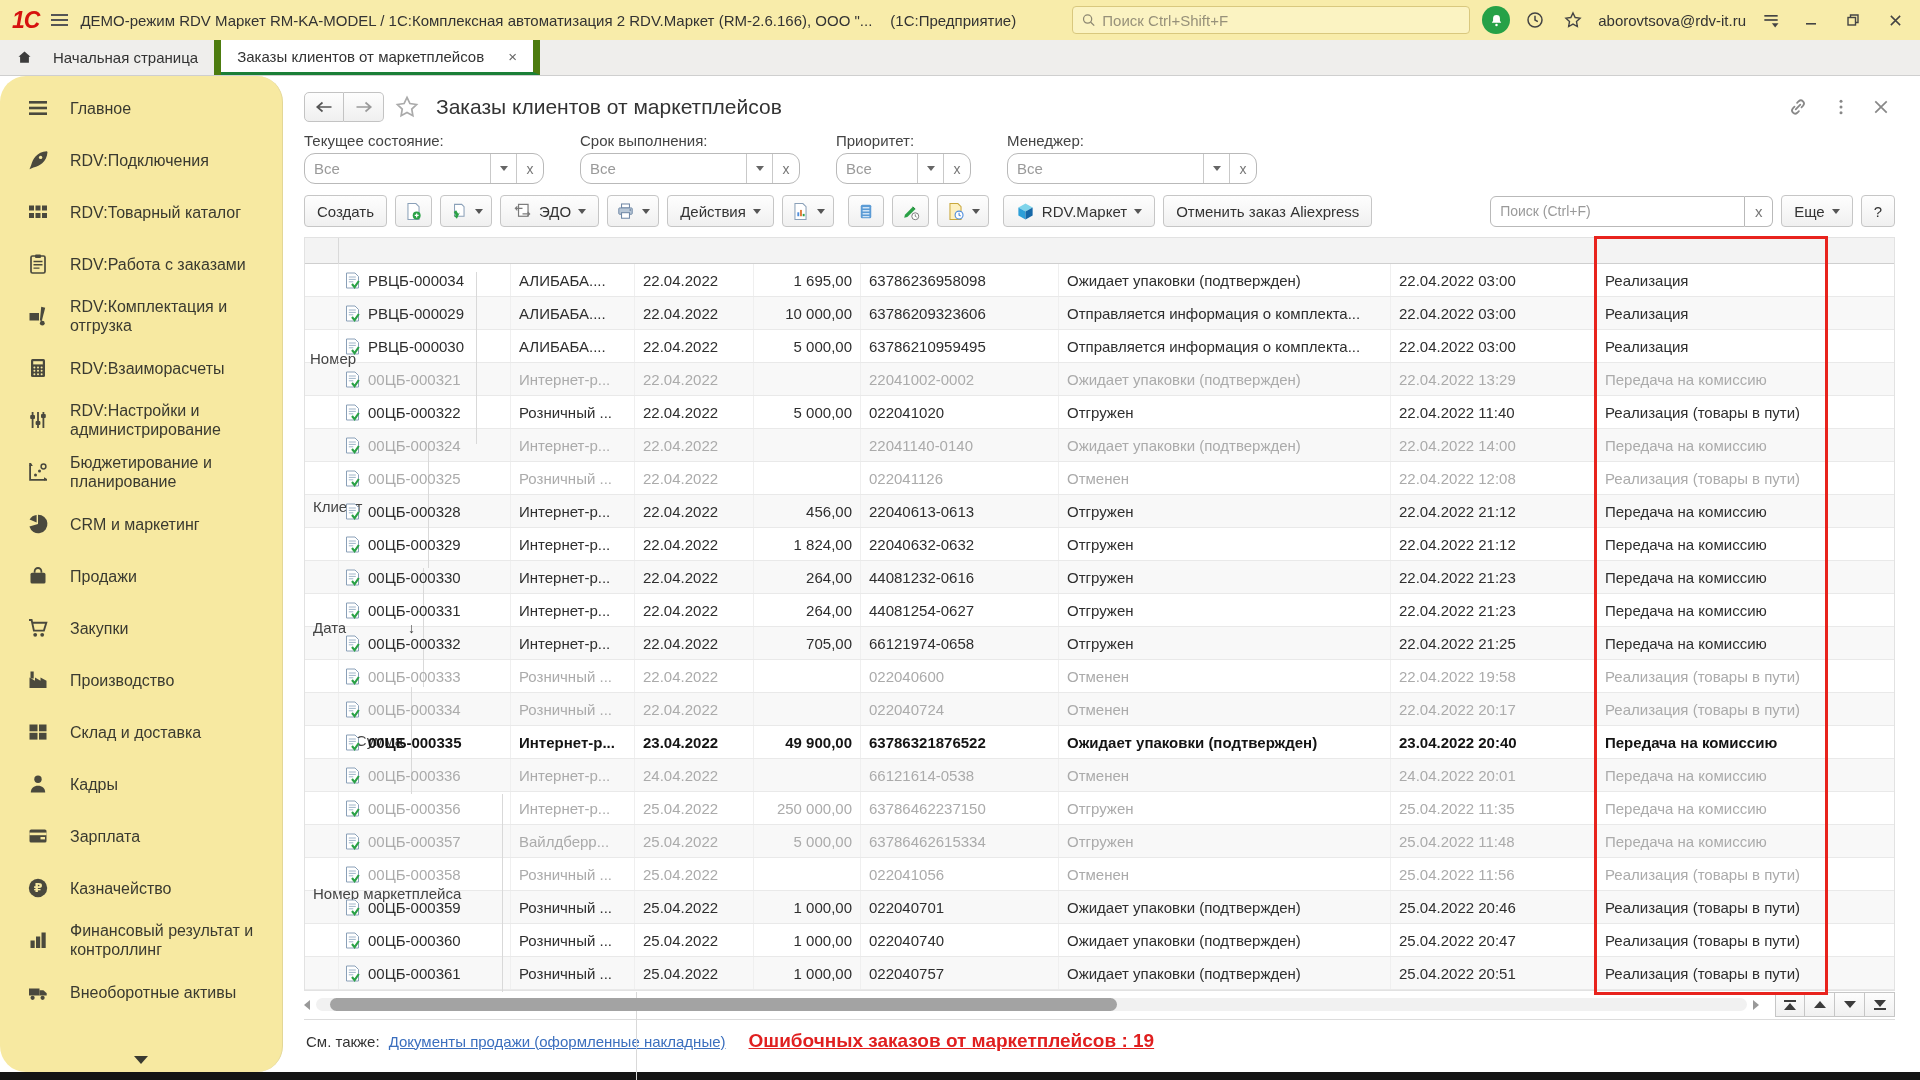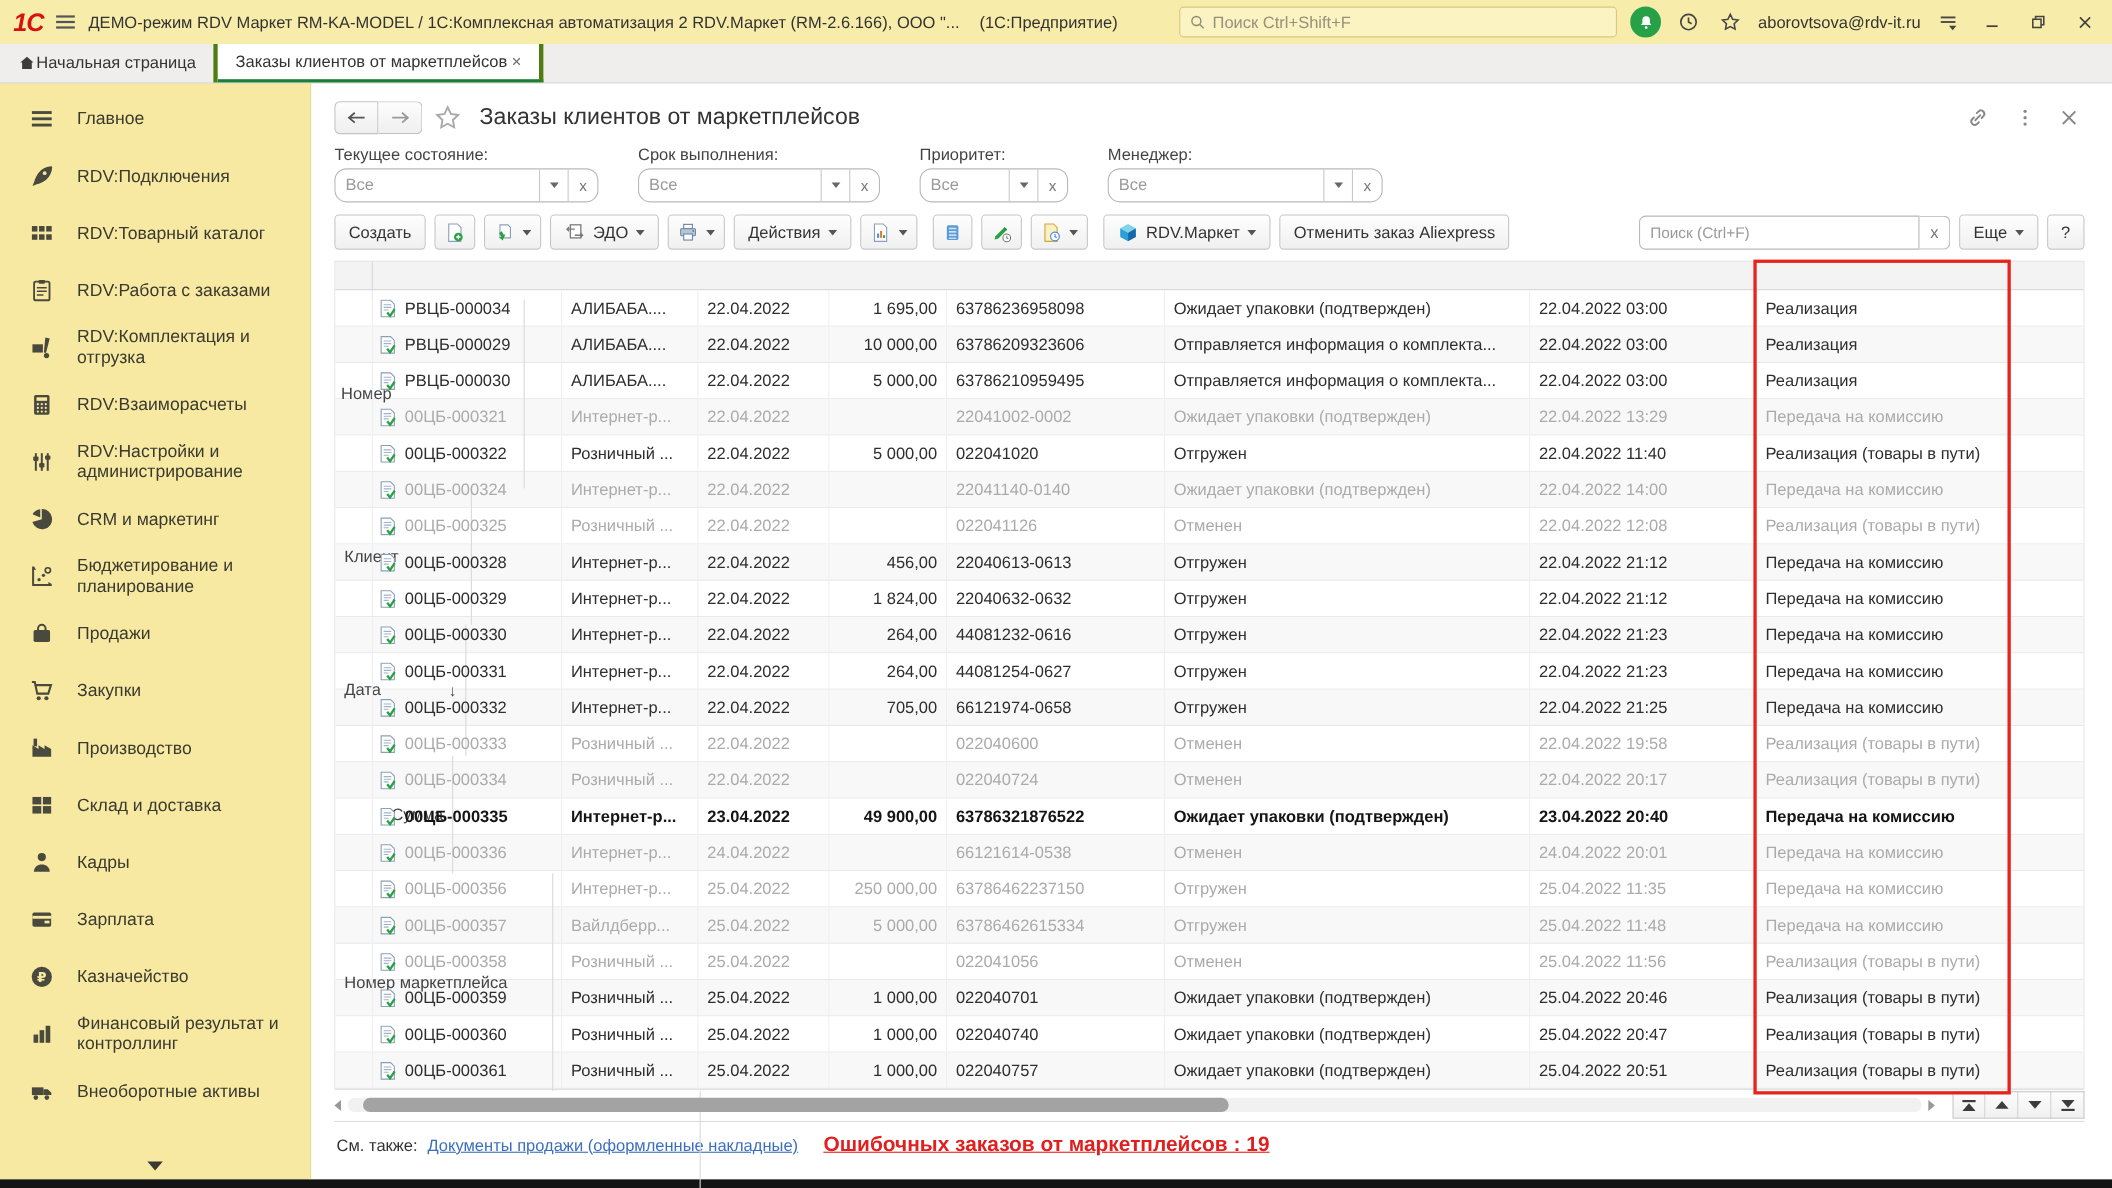--- a/index.html
+++ b/index.html
@@ -16,27 +16,27 @@
   .tb-search { margin-left:auto; width:398px; height:28px; background:#fbf3c2; border:1px solid #d9c87e; border-radius:4px; display:flex; align-items:center; padding:0 8px; gap:6px; }
   .tb-search input { border:none; outline:none; background:transparent; font-size:15px; color:#555; width:100%; font-family:inherit; }
   .tb-search input::placeholder { color:#97917a; }
   .green-bell { width:28px; height:28px; border-radius:50%; background:#26a147; display:flex; align-items:center; justify-content:center; }
   .tb-ico { display:flex; align-items:center; justify-content:center; width:26px; height:26px; }
   .tb-user { font-size:15px; color:#333; white-space:nowrap; }
   .win-btn { width:30px; height:26px; display:flex; align-items:center; justify-content:center; }
 
   
   .tabbar { height:36px; background:#efeeec; border-bottom:1px solid #cfcfcf; display:flex; align-items:stretch; }
-  .tab { display:flex; align-items:center; gap:0; padding:0 16px; font-size:15px; color:#333; border-right:4px solid #4d7c0f; position:relative; cursor:pointer; }
+  .tab { display:flex; align-items:center; gap:20px; padding:0 16px; font-size:15px; color:#333; border-right:7px solid #4d7c0f; position:relative; cursor:pointer; }
   .tab.active { background:#fff; border-bottom:3px solid #1a7f37; }
   .tab .closex { color:#666; font-size:15px; margin-left:4px; }
 
   
   .app { display:flex; height:996px; }
-  .sidebar { width:285px; background:#f7e9a1; border-right:1px solid #e3d797; display:flex; flex-direction:column; }
+  .sidebar { width:285px; background:#f7e9a1; border-right:1px solid #e3d797; display:flex; flex-direction:column;border-radius:26px; }
   .side-items { flex:1; overflow:hidden; padding-top:6px; }
   .side-item { display:flex; align-items:center; min-height:52px; padding:4px 10px 4px 26px; cursor:pointer; }
   .side-item .ico { width:44px; flex:0 0 44px; display:flex; align-items:center; }
   .side-item .lbl { font-size:16px; color:#3a3a30; line-height:19px; }
   .side-chevron { height:24px; display:flex; align-items:center; justify-content:center; cursor:pointer; }
   .side-chevron .tri { width:0; height:0; border-left:7px solid transparent; border-right:7px solid transparent; border-top:8px solid #3a3a30; }
 
   .main { flex:1; background:#fff; display:flex; flex-direction:column; padding:12px 25px 0 21px; position:relative; }
 
   
@@ -273,38 +273,38 @@
               <rect x="4.2" y="7" width="4.8" height="4" rx="1"></rect>
               <rect x="9.6" y="13" width="4.8" height="4" rx="1"></rect>
               <rect x="15" y="6" width="4.8" height="4" rx="1"></rect>
             </svg>
           </span>
           <span class="lbl">RDV:Настройки и администрирование</span>
         </div>
         <div class="side-item">
           <span class="ico">
             <svg width="24" height="24" viewBox="0 0 24 24" fill="#4a493d">
-              <path d="M12 12V2.8A9.2 9.2 0 1 1 3.4 14.6z"></path>
-              <path d="M10.6 10.4 3.6 7.5a9.2 9.2 0 0 1 7-4.5z"></path>
-            </svg>
-          </span>
-          <span class="lbl">CRM и маркетинг</span>
-        </div>
-        <div class="side-item">
-          <span class="ico">
-            <svg width="24" height="24" viewBox="0 0 24 24" fill="#4a493d">
               <path d="M5 3v16h16v1.8H3.2V3z"></path>
               <path d="M5 3l-1.8 3h3.6z"></path>
               <path d="M21 19l-3-1.8v3.6z"></path>
               <circle cx="9.5" cy="15" r="1.5"></circle>
               <circle cx="13.5" cy="11" r="1.5"></circle>
               <circle cx="17.5" cy="6.5" r="2.4" fill="none" stroke="#4a493d" stroke-width="1.5"></circle>
             </svg>
           </span>
           <span class="lbl">Бюджетирование и планирование</span>
+        </div>
+        <div class="side-item">
+          <span class="ico">
+            <svg width="24" height="24" viewBox="0 0 24 24" fill="#4a493d">
+              <path d="M12 12V2.8A9.2 9.2 0 1 1 3.4 14.6z"></path>
+              <path d="M10.6 10.4 3.6 7.5a9.2 9.2 0 0 1 7-4.5z"></path>
+            </svg>
+          </span>
+          <span class="lbl">CRM и маркетинг</span>
         </div>
         <div class="side-item">
           <span class="ico">
             <svg width="24" height="24" viewBox="0 0 24 24" fill="#4a493d">
               <rect x="4.5" y="8.8" width="15" height="10.8" rx="1.6"></rect>
               <path d="M8.6 8.8V7.4a3.4 3.4 0 0 1 6.8 0v1.4" fill="none" stroke="#4a493d" stroke-width="1.8"></path>
             </svg>
           </span>
           <span class="lbl">Продажи</span>
         </div>

